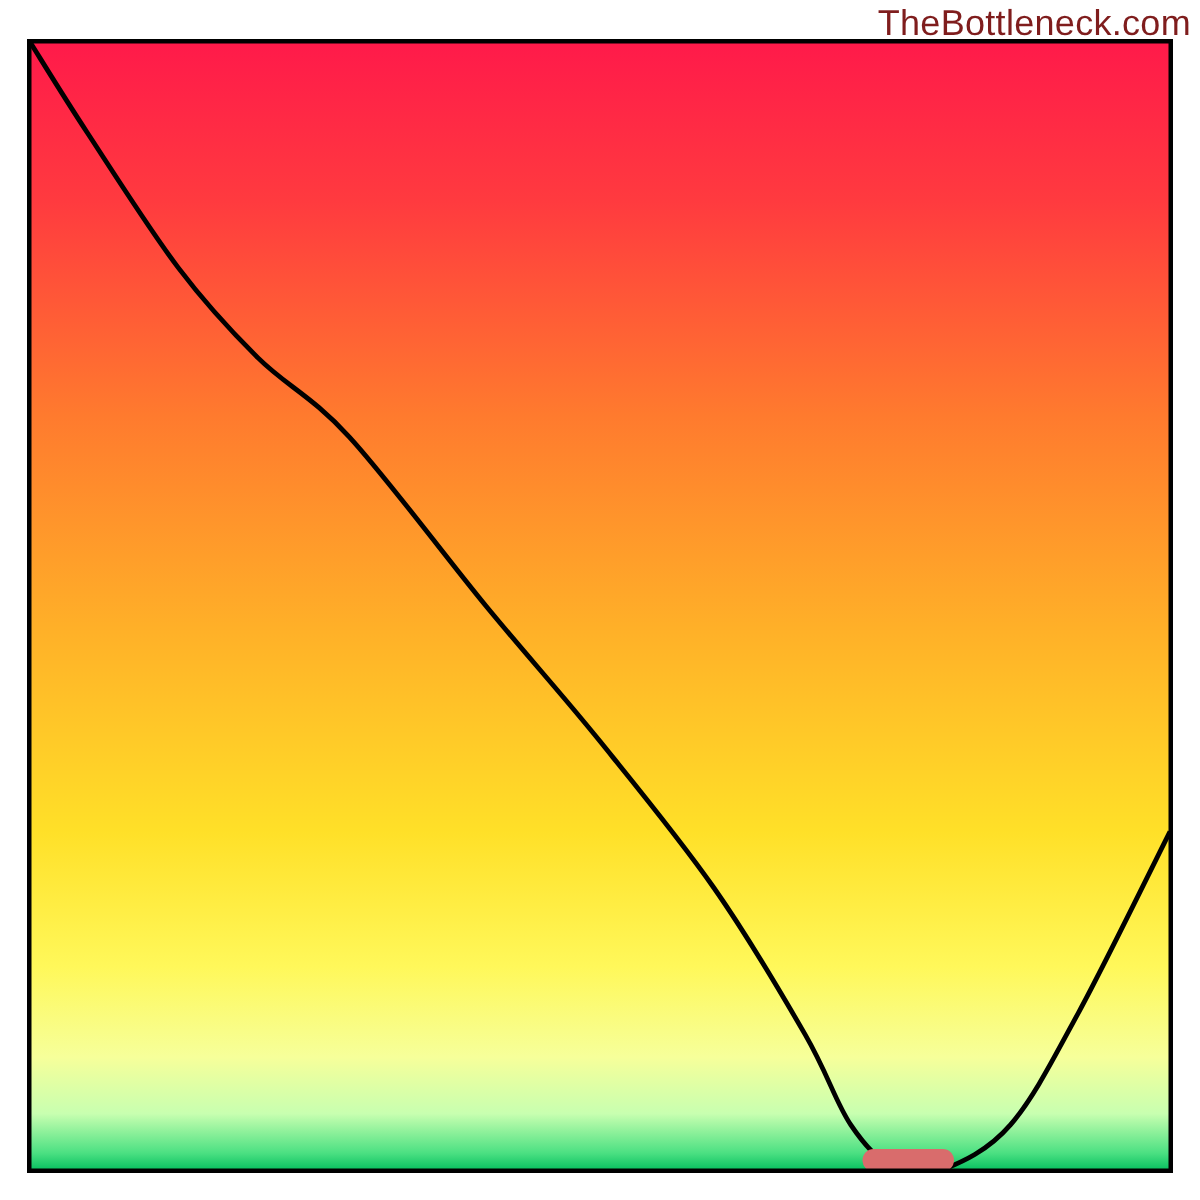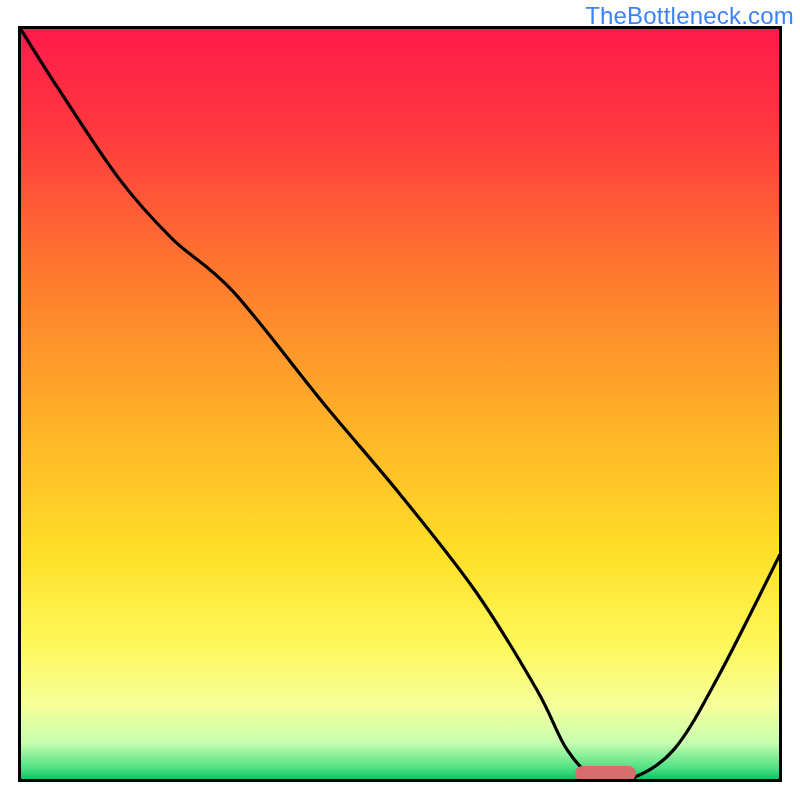--- a/index.html
+++ b/index.html
@@ -13,21 +13,21 @@
   .container {
     position: relative;
     width: 800px;
     height: 800px;
   }
   .watermark {
     position: absolute;
     top: 2px;
     right: 6px;
     font-size: 24px;
-    color: #3b82f6;
+    color: #7f1d1d;
     font-weight: 400;
     letter-spacing: 0.2px;
     z-index: 10;
   }
   .frame {
     position: absolute;
     left: 18px;
     top: 26px;
     width: 764px;
     height: 756px;

